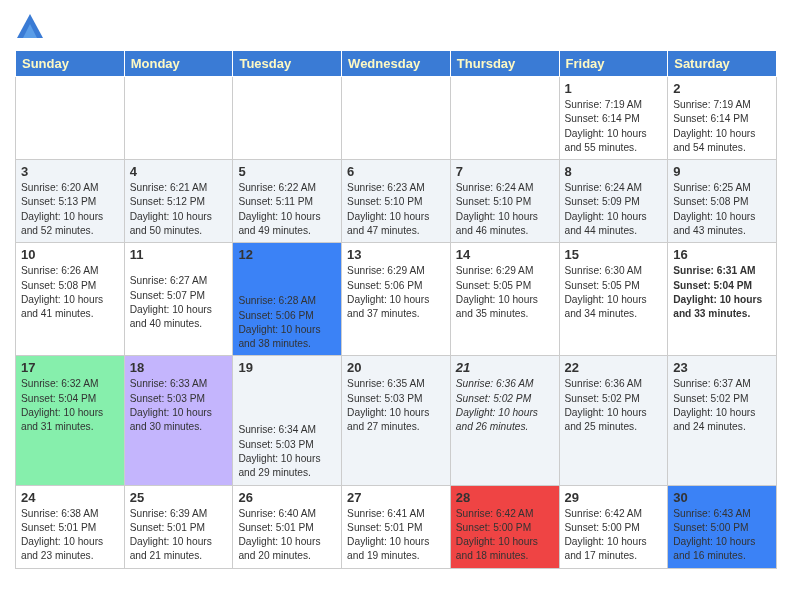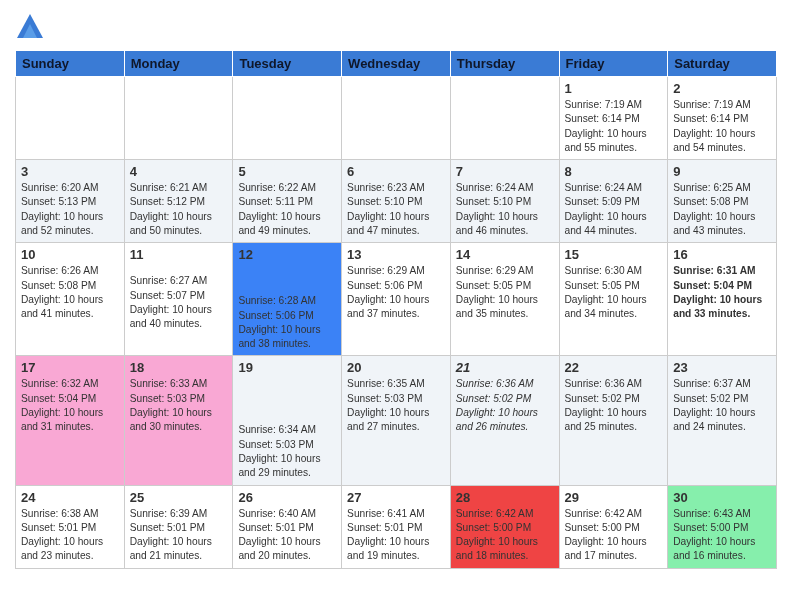--- a/index.html
+++ b/index.html
@@ -57,21 +57,21 @@
     .location {
       font-size: 16px;
       color: #555;
     }
     .calendar {
       width: 100%;
       border-collapse: collapse;
     }
     .calendar th {
       background: #3a7bd5;
-      color: #0f172a;
+      color: #fef9c3;
       font-size: 13px;
       font-weight: bold;
       padding: 5px 6px;
       border: 1px solid #fff;
       text-align: left;
     }
     .calendar td {
       width: 14.28%;
       vertical-align: top;
       border: 1px solid #ccc;
@@ -253,28 +253,28 @@
           </td>
           <td style="background: rgb(255, 255, 255);">
             <span class="day-num">16</span>
             <div class="day-info" style="white-space: pre-line; font-weight: bold;">Sunrise: 6:31 AM
 Sunset: 5:04 PM
 Daylight: 10 hours
 and 33 minutes.</div>
           </td>
         </tr>
         <tr>
-          <td style="background: #f9a8d4;">
+          <td style="background: #86efac;">
             <span class="day-num">17</span>
             <div class="day-info" style="white-space: pre-line;">Sunrise: 6:32 AM
 Sunset: 5:04 PM
 Daylight: 10 hours
 and 31 minutes.</div>
           </td>
-          <td style="background: #f9a8d4;">
+          <td style="background: #c4b5fd;">
             <span class="day-num">18</span>
             <div class="day-info" style="white-space: pre-line;">Sunrise: 6:33 AM
 Sunset: 5:03 PM
 Daylight: 10 hours
 and 30 minutes.</div>
           </td>
           <td style="background: rgb(240, 244, 248);">
             <span class="day-num">19</span>
             <div class="day-info" style="white-space: pre-line; margin-top: 48px;">Sunrise: 6:34 AM
 Sunset: 5:03 PM
@@ -346,21 +346,21 @@
 Daylight: 10 hours
 and 18 minutes.</div>
           </td>
           <td style="background: rgb(255, 255, 255); margin-left: 36px;">
             <span class="day-num">29</span>
             <div class="day-info" style="white-space: pre-line;">Sunrise: 6:42 AM
 Sunset: 5:00 PM
 Daylight: 10 hours
 and 17 minutes.</div>
           </td>
-          <td style="background: #86efac;">
+          <td style="background: #3b82f6;">
             <span class="day-num">30</span>
             <div class="day-info" style="white-space: pre-line;">Sunrise: 6:43 AM
 Sunset: 5:00 PM
 Daylight: 10 hours
 and 16 minutes.</div>
           </td>
         </tr>
       </tbody>
   </table>
 </div>

